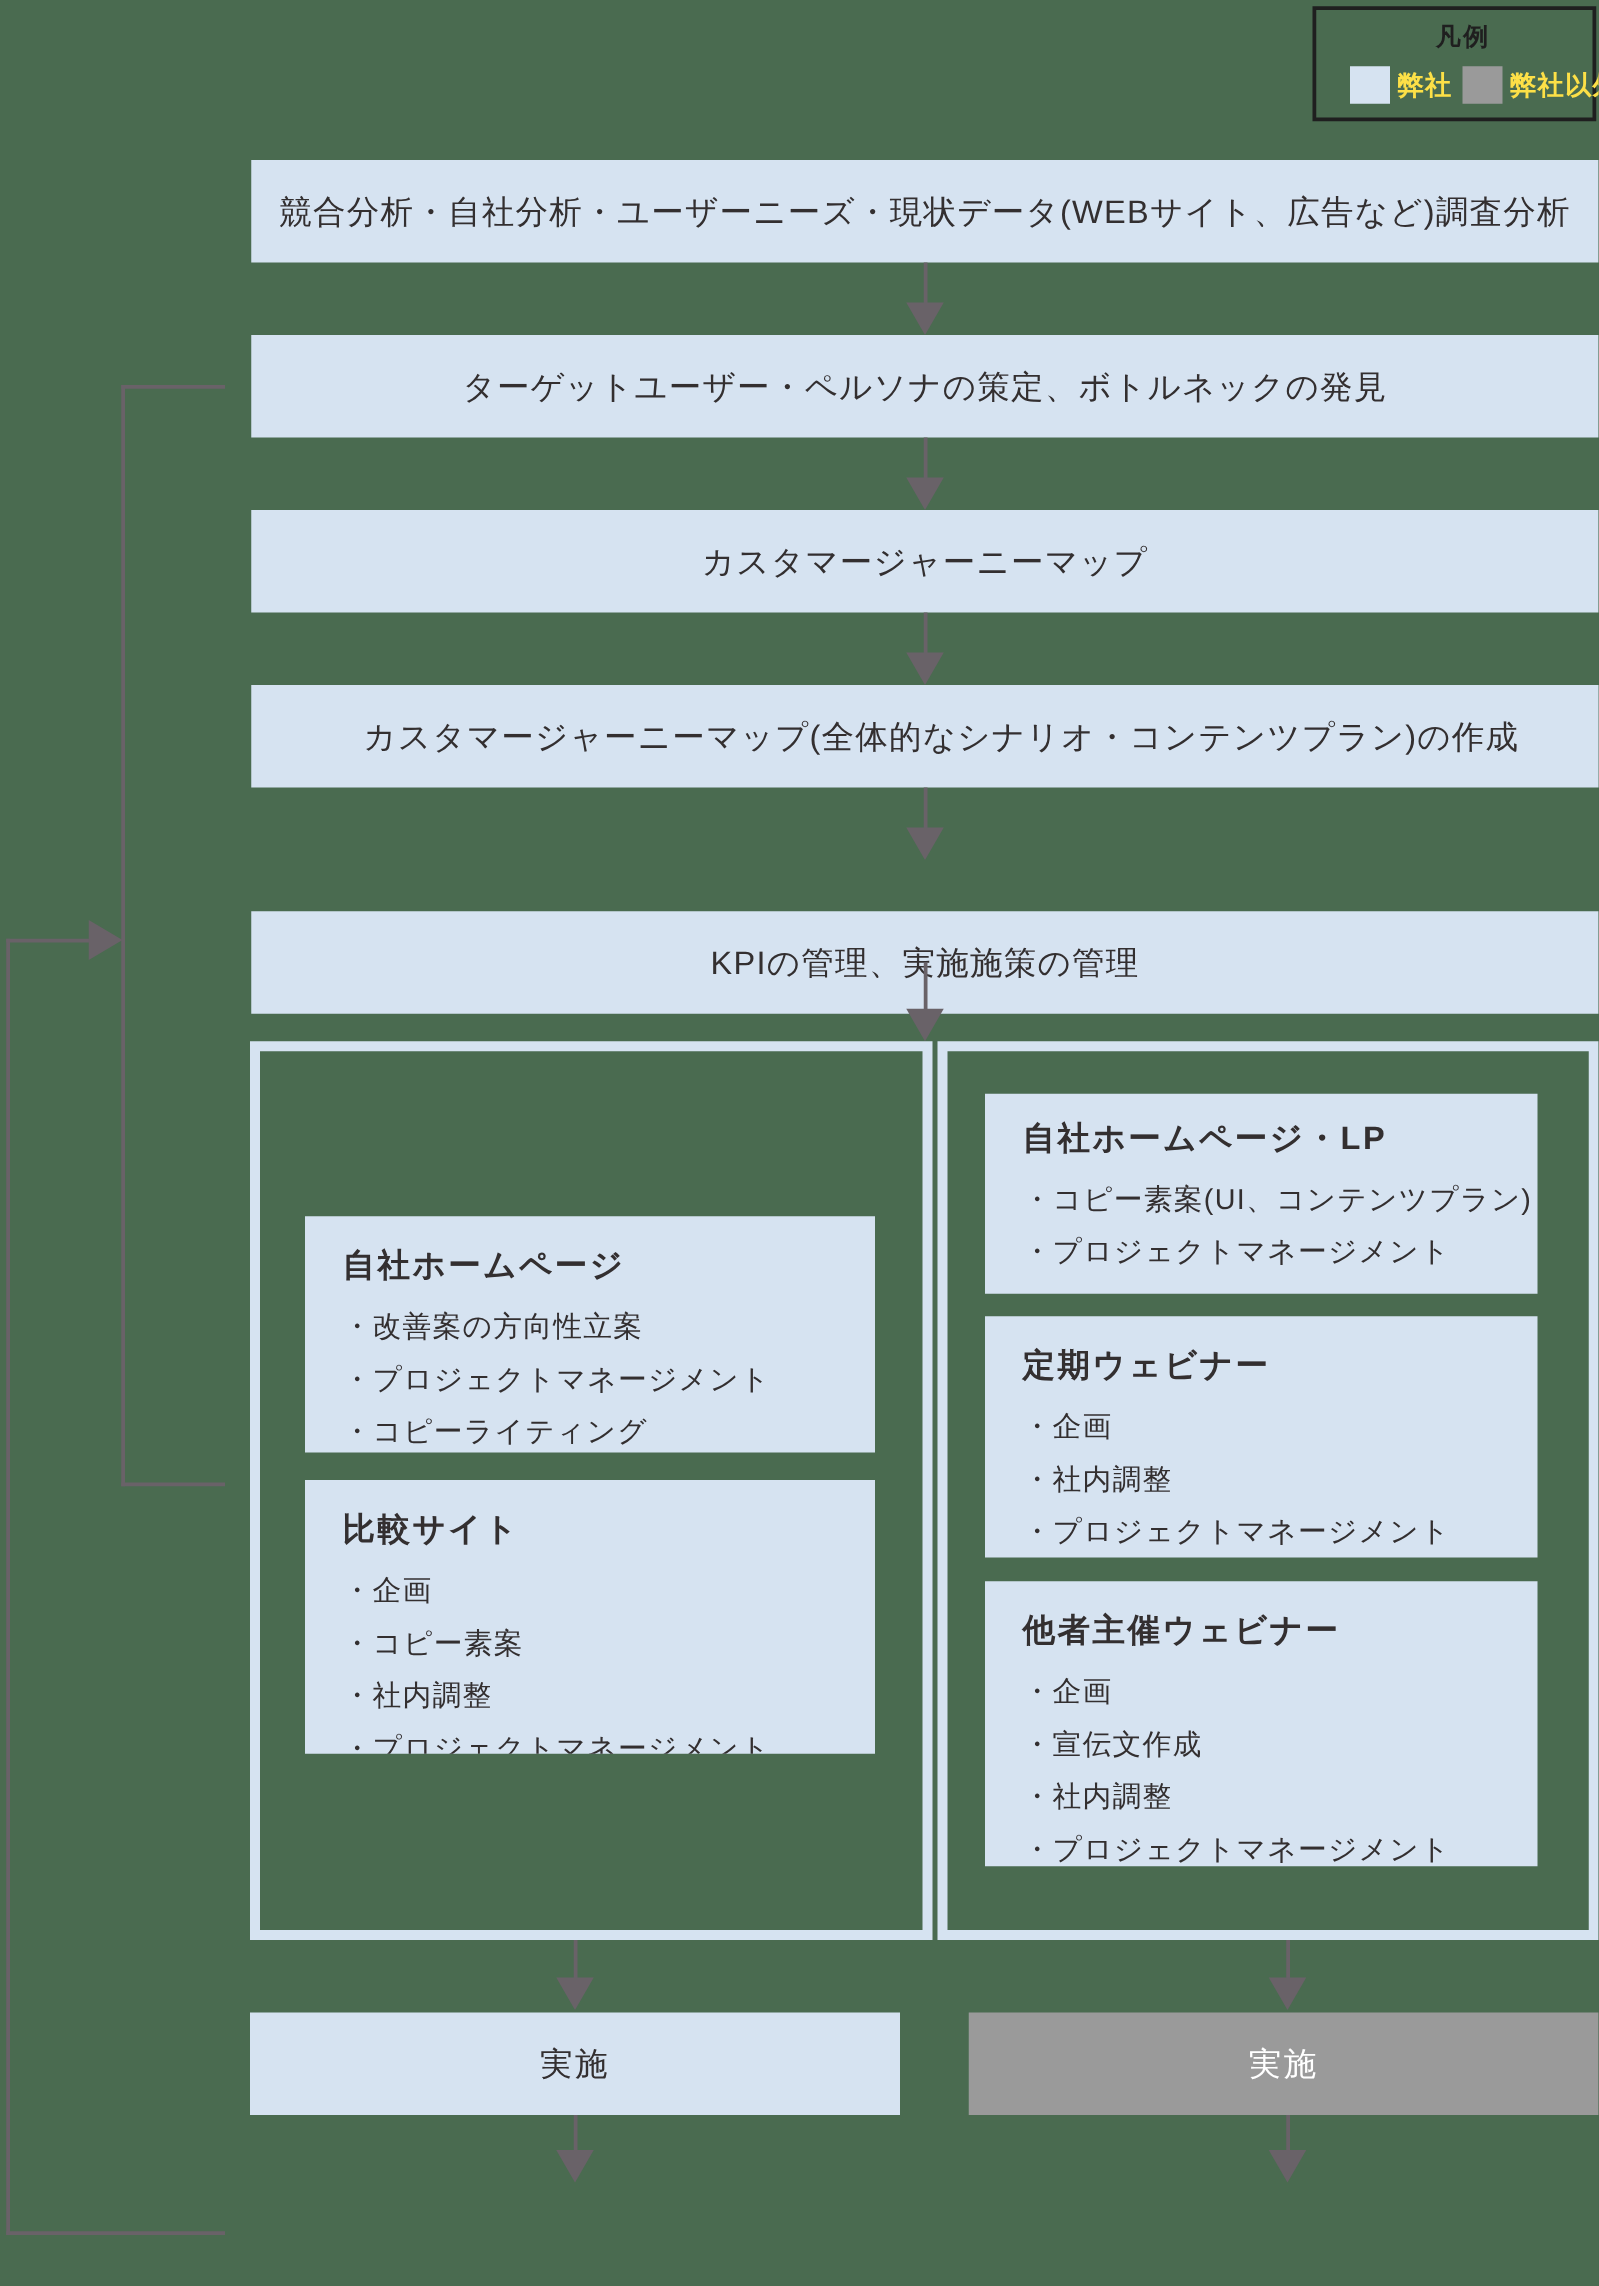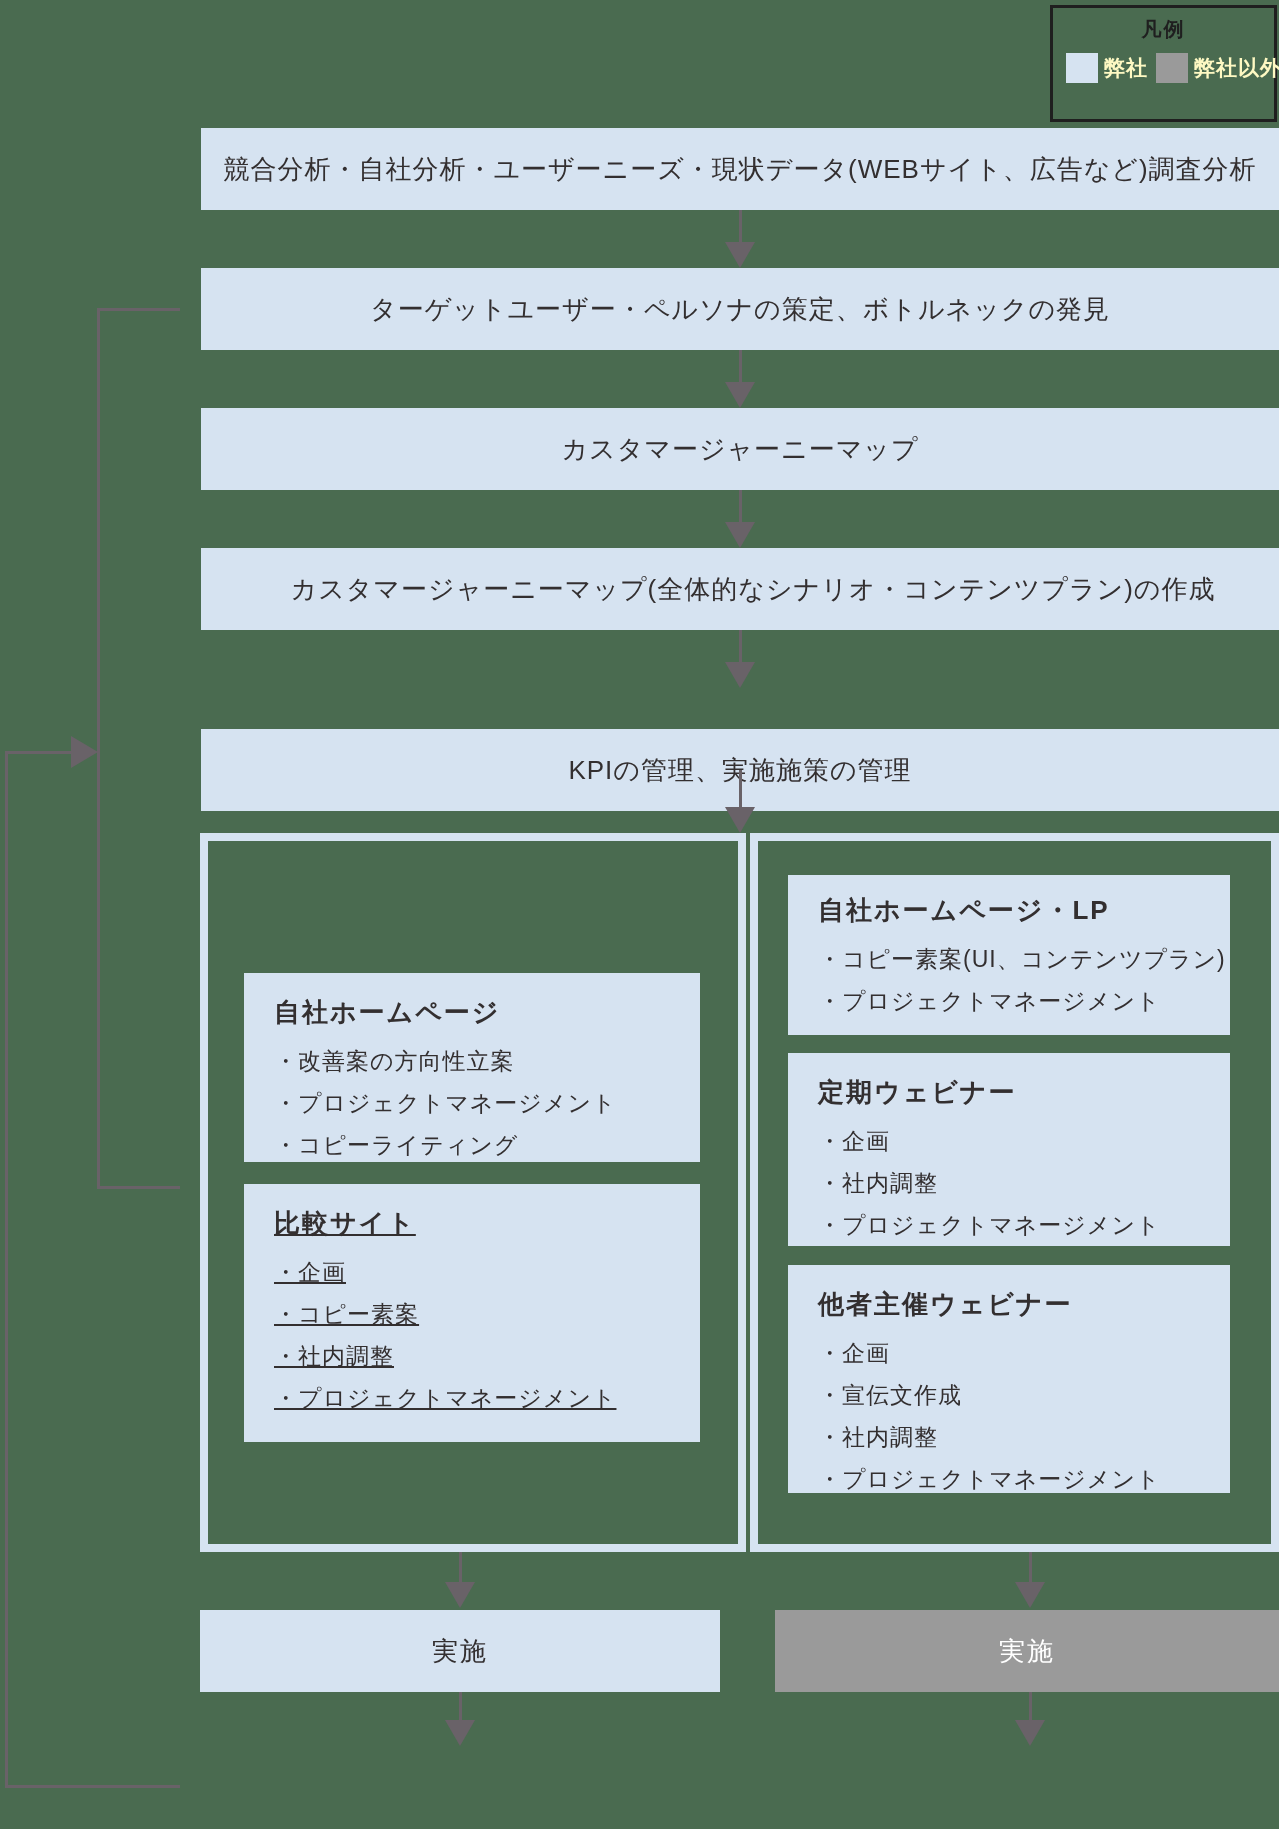--- a/index.html
+++ b/index.html
@@ -51,33 +51,33 @@
     border-top:26px solid #696268;
   }
   .head-right{
     position:absolute;width:0;height:0;
     border-top:16px solid transparent;border-bottom:16px solid transparent;
     border-left:27px solid #696268;
   }
   .fb-line{position:absolute;background:#696268;}
   
   .legend{
-    position:absolute;left:1050px;top:5px;width:227px;height:117px;
-    border:3px solid #1f1f1f;box-sizing:border-box;background:transparent;
+    position:absolute;left:1050px;top:5px;width:227px;height:92px;
+    border:3px solid #1f1f1f;box-sizing:border-box;background:transparent;padding-left:14px;
   }
   .legend-title{
     text-align:center;font-size:20px;font-weight:bold;color:#1f1f1f;
     margin-top:8px;letter-spacing:2px;
   }
   .legend-row{
     display:flex;align-items:center;margin:10px 0 0 13px;
   }
   .swatch{width:32px;height:30px;flex:0 0 auto;}
   .legend-label{
-    font-size:21px;font-weight:bold;color:#fef9c3;
+    font-size:21px;font-weight:bold;color:#fde047;
     margin:0 8px 0 6px;white-space:nowrap;letter-spacing:1px;
   }
 </style>
 </head>
 <body>
 
 <div id="stage">
 
   <div class="legend">
     <div class="legend-title">凡例</div>
@@ -113,21 +113,21 @@
   <div class="outline" style="left:200px;width:546px;"></div>
   <div class="outline" style="left:750px;width:529px;"></div>
 
   <div class="sub-box" style="left:244px;top:973px;width:456px;height:189px;">
     <div class="sub-title">自社ホームページ</div>
     <div class="sub-item">・改善案の方向性立案</div>
     <div class="sub-item">・プロジェクトマネージメント</div>
     <div class="sub-item">・コピーライティング</div>
   </div>
 
-  <div class="sub-box" style="left:244px;top:1184px;width:456px;height:258px;text-decoration:underline;">
+  <div class="sub-box" style="left:244px;top:1184px;width:456px;height:219px;">
     <div class="sub-title">比較サイト</div>
     <div class="sub-item">・企画</div>
     <div class="sub-item">・コピー素案</div>
     <div class="sub-item">・社内調整</div>
     <div class="sub-item">・プロジェクトマネージメント</div>
   </div>
 
   <div class="sub-box" style="left:788px;top:875px;width:442px;height:160px;padding-top:18px;">
     <div class="sub-title">自社ホームページ・LP</div>
     <div class="sub-item">・コピー素案(UI、コンテンツプラン)</div>

